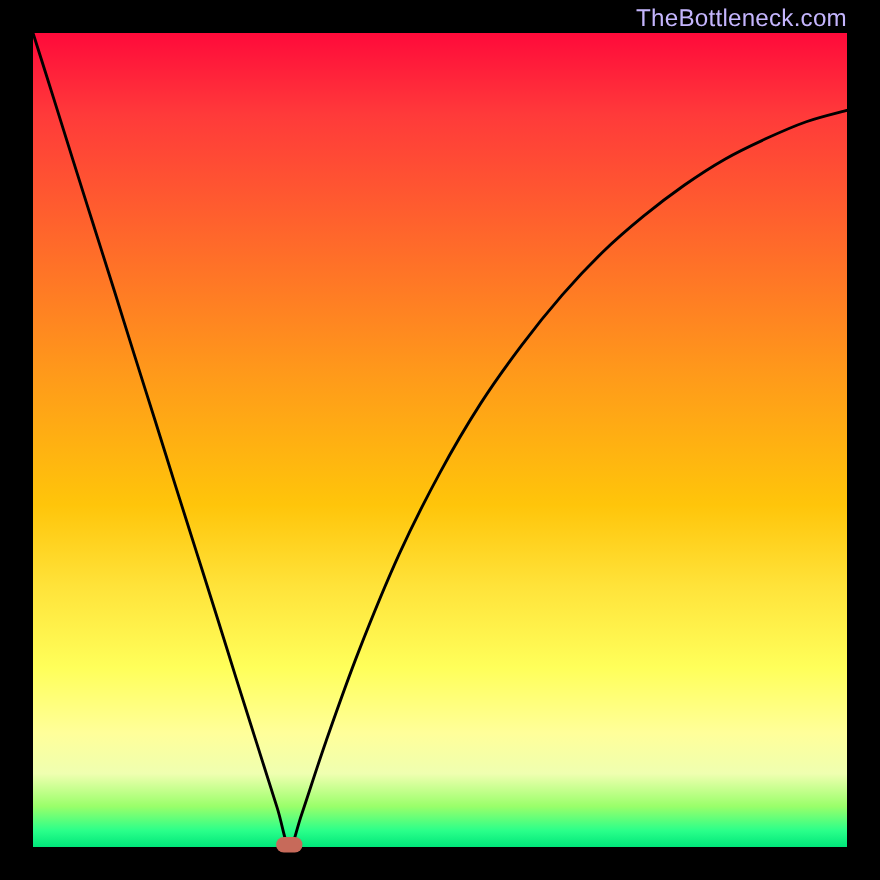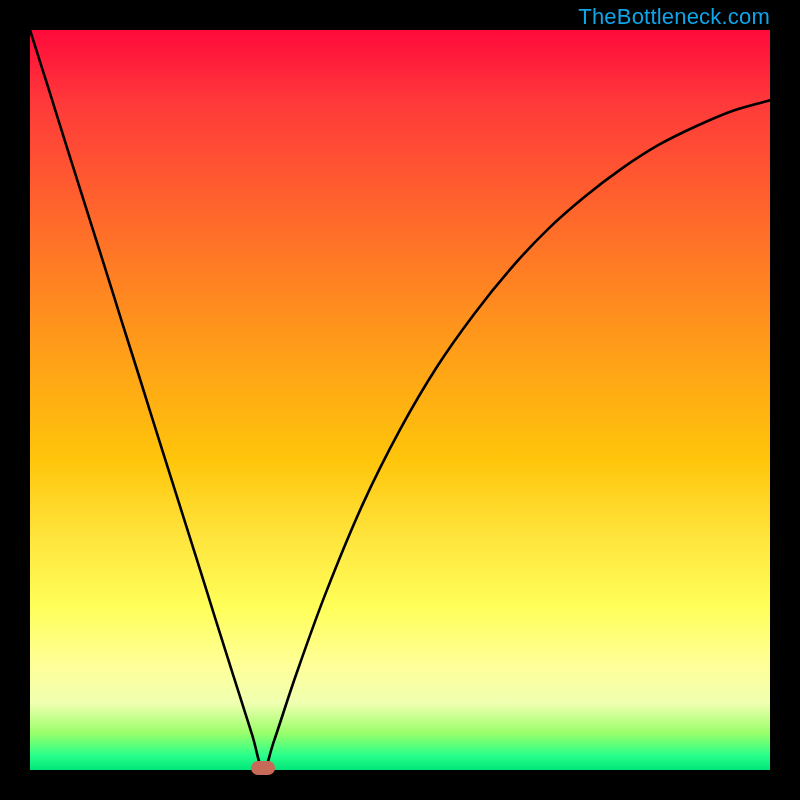--- a/index.html
+++ b/index.html
@@ -37,21 +37,21 @@
       #efffb0 91%,
       #9aff6a 95%,
       #2aff8a 98%,
       #00e67a 100%
     );
   }
   .watermark {
     position: absolute;
     top: 4px;
     right: 30px;
-    color: #0ea5e9;
+    color: #c4b5fd;
     font-size: 22px;
     letter-spacing: 0.2px;
     user-select: none;
   }
   svg.curve {
     position: absolute;
     top: 30px;
     left: 30px;
     width: 740px;
     height: 740px;

